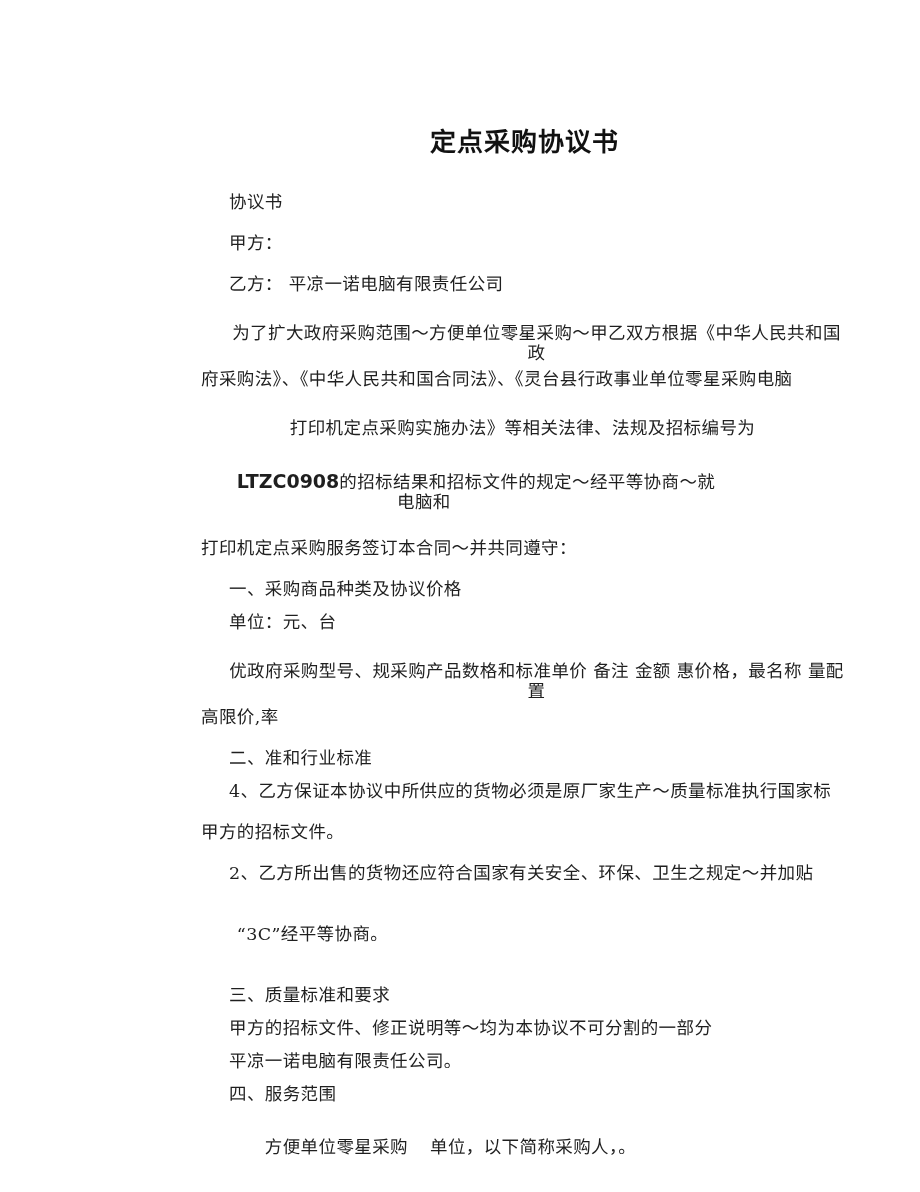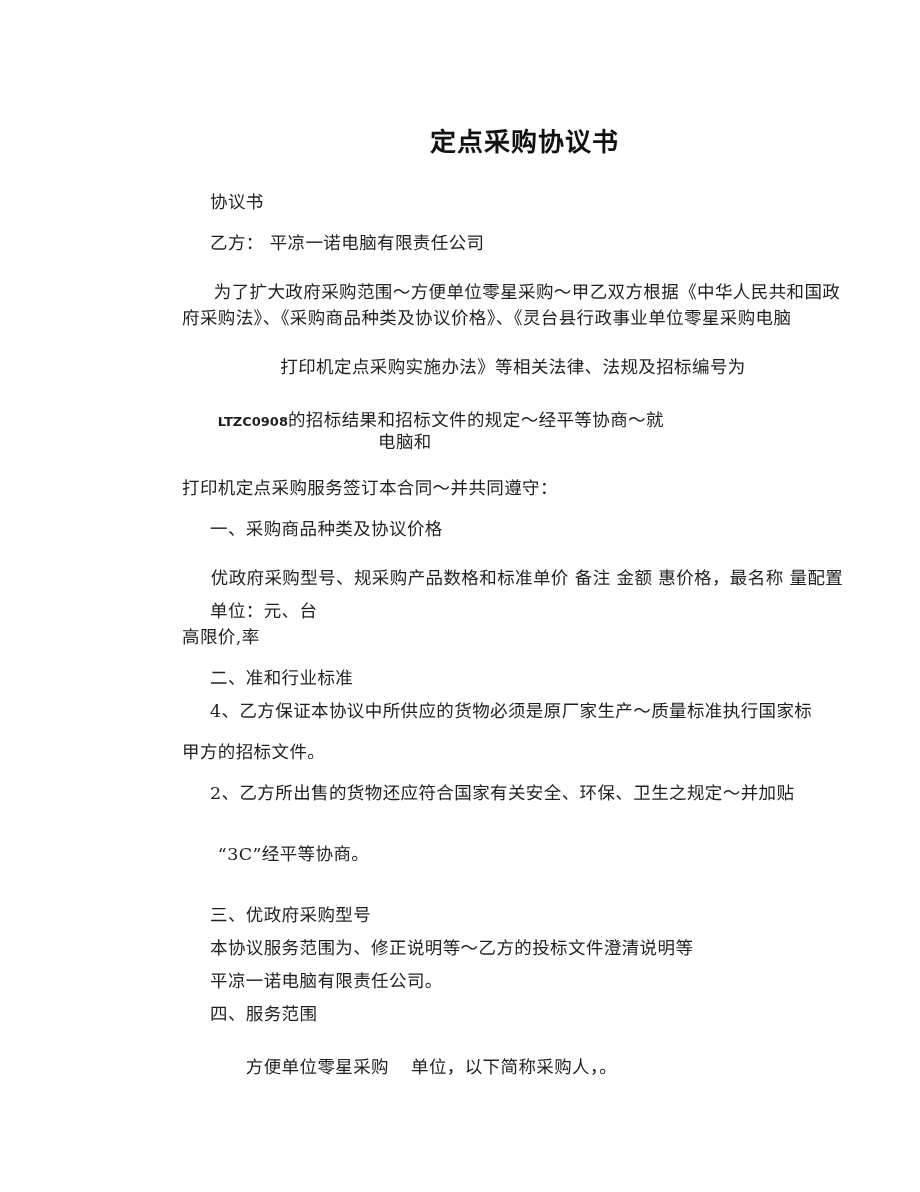--- a/index.html
+++ b/index.html
@@ -45,39 +45,40 @@
     top: 192px;
     width: 662px;
   }
 
   .line {
     font-size: 17.5px;
     line-height: 20px;
     color: #1f1f1f;
     white-space: pre-wrap;
     letter-spacing: 0.4px;
+    margin-left: 19px;
   }
 
   
   .gap-lg   { margin-top: 21px; }
   .gap-md   { margin-top: 13px; }
   .gap-sm   { margin-top: 6px;  }
   .gap-xl   { margin-top: 29px; text-align: center; }
   .gap-none { margin-top: 0;    }
 
   
   .indent {
     padding-left: 28px;
   }
 
   
   .latin {
     font-family: "DejaVu Sans", "Liberation Sans", sans-serif;
     font-weight: bold;
-    font-size: 13px;
+    font-size: 19px;
     letter-spacing: 0;
   }
 
   
   .blank-fill {
     display: inline-block;
     width: 196px;
   }
 
   
@@ -90,58 +91,59 @@
 <body>
 
 <div class="page">
 
   <div class="doc-title">定点采购协议书</div>
 
   <div class="body-block">
 
     <div class="line indent gap-none">协议书</div>
 
+    <div class="line indent gap-lg">甲方：</div>
 
     <div class="line indent gap-lg">乙方： 平凉一诺电脑有限责任公司</div>
 
     <div class="line indent gap-xl">为了扩大政府采购范围～方便单位零星采购～甲乙双方根据《中华人民共和国政</div>
 
-    <div class="line gap-sm">府采购法》、《采购商品种类及协议价格》、《灵台县行政事业单位零星采购电脑</div>
+    <div class="line gap-sm">府采购法》、《中华人民共和国合同法》、《灵台县行政事业单位零星采购电脑</div>
 
     <div class="line gap-xl">打印机定点采购实施办法》等相关法律、法规及招标编号为</div>
 
     <div class="line gap-md">
       <span class="latin">LTZC0908</span><span>的招标结果和招标文件的规定～经平等协商～就</span><span class="blank-fill"></span><span>电脑和</span>
     </div>
 
     <div class="line gap-sm">打印机定点采购服务签订本合同～并共同遵守：</div>
 
     <div class="line indent gap-lg">一、采购商品种类及协议价格</div>
 
+    <div class="line indent gap-md">单位：元、台</div>
+
     <div class="line indent gap-xl">优政府采购型号、规采购产品数格和标准单价 备注 金额 惠价格，最名称 量配置</div>
-
-    <div class="line indent gap-md">单位：元、台</div>
 
     <div class="line gap-sm">高限价,率</div>
 
     <div class="line indent gap-lg">二、准和行业标准</div>
 
     <div class="line indent gap-md">4、乙方保证本协议中所供应的货物必须是原厂家生产～质量标准执行国家标</div>
 
     <div class="line gap-lg">甲方的招标文件。</div>
 
     <div class="line indent gap-lg">2、乙方所出售的货物还应符合国家有关安全、环保、卫生之规定～并加贴</div>
 
     <div class="line gap-lg">
       <span>“3C”</span><span>经平等协商。</span>
     </div>
 
-    <div class="line indent gap-lg">三、优政府采购型号</div>
+    <div class="line indent gap-lg">三、质量标准和要求</div>
 
-    <div class="line indent gap-md">本协议服务范围为、修正说明等～乙方的投标文件澄清说明等</div>
+    <div class="line indent gap-md">甲方的招标文件、修正说明等～均为本协议不可分割的一部分</div>
 
     <div class="line indent gap-md">平凉一诺电脑有限责任公司。</div>
 
     <div class="line indent gap-md">四、服务范围</div>
 
     <div class="line indent gap-md">
       <span>方便单位零星采购</span><span class="blank-fill-sm"></span><span>单位，以下简称采购人，。</span>
     </div>
 
   </div>

